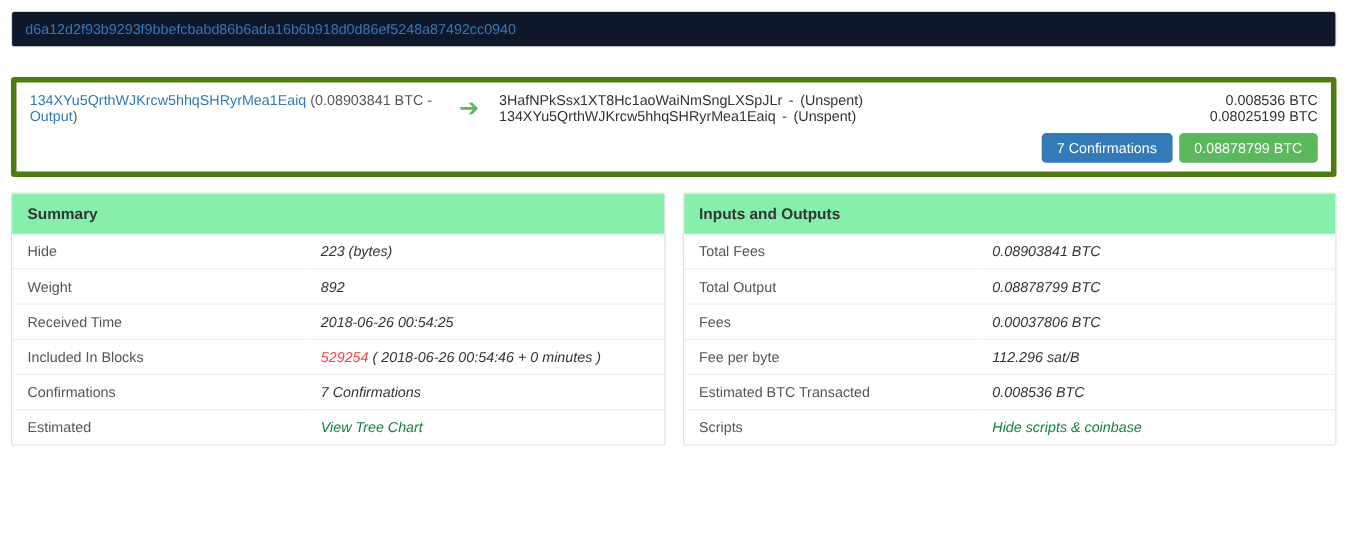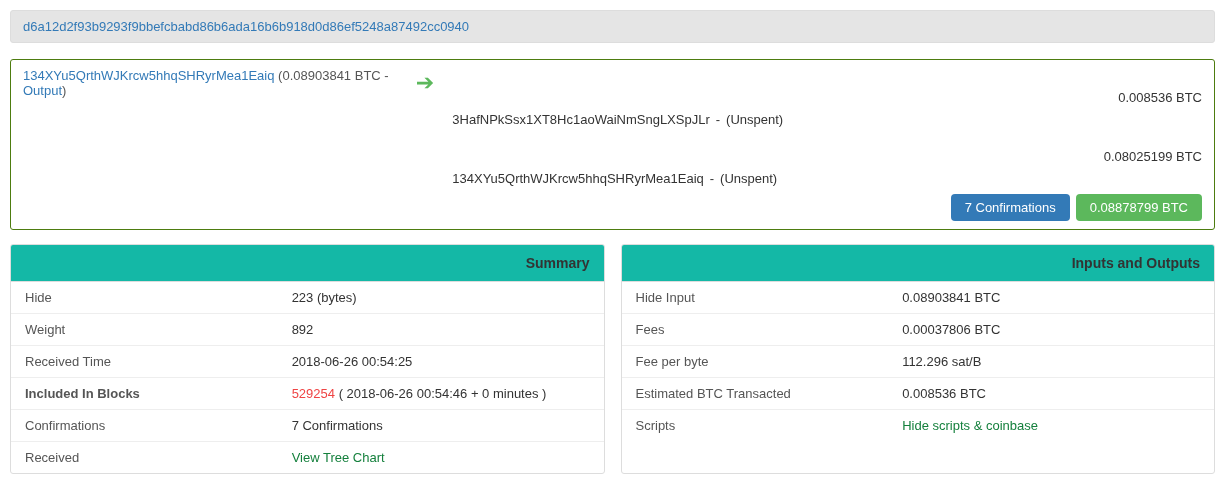--- a/index.html
+++ b/index.html
@@ -5,38 +5,38 @@
     * { box-sizing: border-box; margin: 0; padding: 0; }
     body {
       font-family: Arial, sans-serif;
       font-size: 13px;
       color: #333;
       background: #fff;
       padding: 10px;
     }
 
     .tx-hash-bar {
-      background: #e5e5e5;
+      background: #0f172a;
       border: 1px solid #ddd;
       padding: 8px 12px;
-      margin-bottom: 16px;
+      margin-bottom: 27px;
       border-radius: 3px;
     }
     .tx-hash-bar a {
       color: #337ab7;
       text-decoration: none;
       font-size: 13px;
     }
 
     .tx-io-row {
       display: flex;
       align-items: flex-start;
       padding: 8px 12px;
       margin-bottom: 14px;
-      border: 1px solid #4d7c0f;
+      border: 5px solid #4d7c0f;
       border-radius: 3px;
       background: #fff;
     }
     .tx-input-side {
       flex: 1;
     }
     .tx-input-side a {
       color: #337ab7;
       text-decoration: none;
       font-size: 13px;
@@ -86,27 +86,26 @@
     }
 
     .panel {
       border: 1px solid #ddd;
       border-radius: 3px;
       flex: 1;
       overflow: hidden;
     }
 
     .panel-header {
-      background: #14b8a6;
+      background: #86efac;
       border-bottom: 1px solid #ddd;
       padding: 10px 14px;
       font-weight: bold;
       font-size: 14px;
       color: #333;
-      text-align: right;
     }
 
     .panel-table {
       width: 100%;
       border-collapse: collapse;
     }
     .panel-table tr {
       border-bottom: 1px solid #eee;
     }
     .panel-table tr:last-child {
@@ -116,48 +115,47 @@
       padding: 8px 14px;
       font-size: 13px;
       vertical-align: middle;
     }
     .panel-table td:first-child {
       color: #555;
       width: 45%;
     }
     .panel-table td:last-child {
       color: #333;
+      font-style: italic;
     }
     .panel-table a {
       color: #15803d;
       text-decoration: none;
     }
     .panel-table a.orange {
       color: #ef4444;
     }
     .panel-table .label-orange {
       color: #e67e22;
-      font-weight: bold;
     }
 
     .output-addr-group {
       display: flex;
       flex-direction: column;
     }
     .output-addr-line {
       display: flex;
       justify-content: space-between;
       align-items: center;
       width: 100%;
     }
     .addr-status {
       display: flex;
       align-items: flex-start;
       gap: 6px;
-      margin-top: 44px;
     }
   </style>
 </head>
 <body>
 
 <div class="tx-hash-bar">
   <a>d6a12d2f93b9293f9bbefcbabd86b6ada16b6b918d0d86ef5248a87492cc0940</a>
 </div>
 
 <div class="tx-io-row">
@@ -218,34 +216,38 @@
           </tr>
           <tr>
             <td class="label-orange">Included In Blocks</td>
             <td><a href="#" class="orange">529254</a><span> ( 2018-06-26 00:54:46 + 0 minutes )</span></td>
           </tr>
           <tr>
             <td>Confirmations</td>
             <td>7 Confirmations</td>
           </tr>
           <tr>
-            <td>Received</td>
+            <td>Estimated</td>
             <td><a href="#">View Tree Chart</a></td>
           </tr>
         </tbody>
     </table>
   </div>
 
   <div class="panel">
     <div class="panel-header">Inputs and Outputs</div>
     <table class="panel-table">
       <tbody id="io-tbody">
           <tr>
-            <td>Hide Input</td>
+            <td>Total Fees</td>
             <td>0.08903841 BTC</td>
+          </tr>
+          <tr>
+            <td>Total Output</td>
+            <td>0.08878799 BTC</td>
           </tr>
           <tr>
             <td>Fees</td>
             <td>0.00037806 BTC</td>
           </tr>
           <tr>
             <td>Fee per byte</td>
             <td>112.296 sat/B</td>
           </tr>
           <tr>

